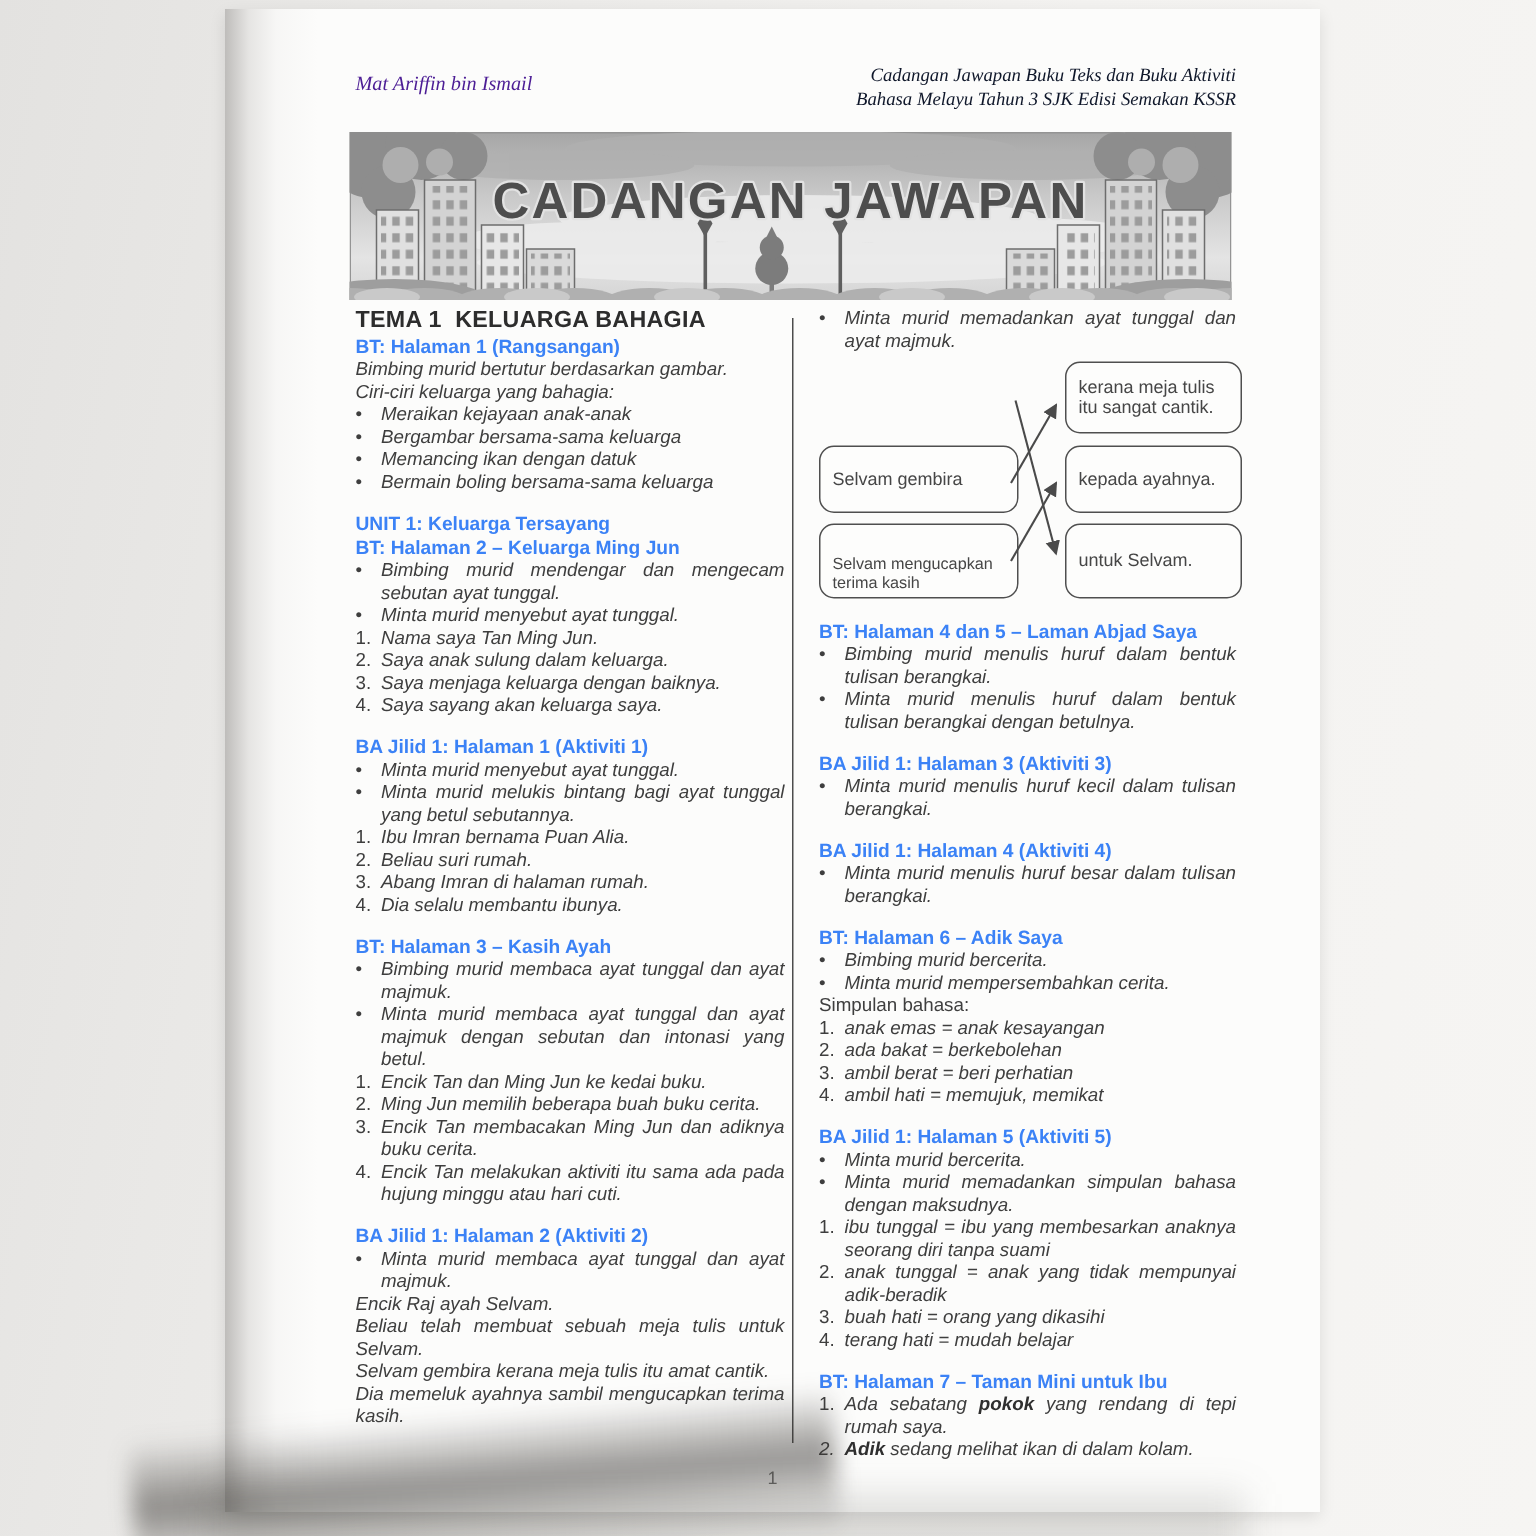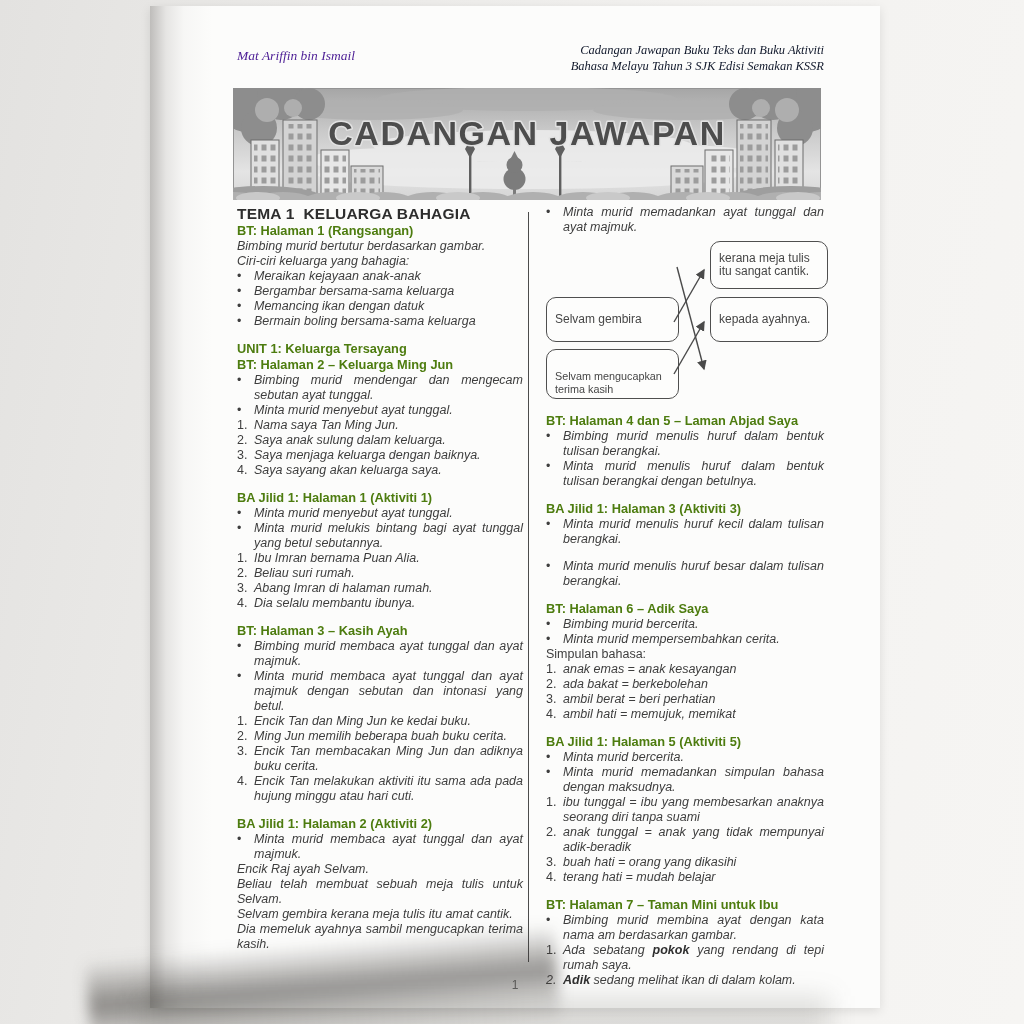--- a/index.html
+++ b/index.html
@@ -24,21 +24,21 @@
   .banner{position:absolute;left:83px;top:82px;width:588px;height:112px;}
   .banner svg{display:block;width:100%;height:100%;}
 
   .divider{position:absolute;left:378px;top:206px;width:1.2px;height:750px;background:#4c4c4c;}
 
   .col{position:absolute;top:199px;color:#3e3e3e;font-size:12.5px;line-height:15px;}
   .col-left{left:87px;width:286px;}
   .col-right{left:396px;width:278px;}
   section{margin-bottom:12px;}
   .h1{font-size:15.5px;line-height:18px;font-weight:bold;color:#2d2d2d;white-space:pre-wrap;letter-spacing:.2px;}
-  .h2{font-size:12.8px;line-height:16px;font-weight:bold;color:#4d7c0f;}
+  .h2{font-size:12.8px;line-height:16px;font-weight:bold;color:#3b82f6;}
   .t{display:block;}
   .just{text-align:justify;font-style:italic;}
   .li{display:flex;}
   .li .m{flex:none;width:17px;}
   .it{font-style:italic;}
   b{color:#2f2f2f;}
 
   .diagram{position:relative;width:278px;height:160px;margin:6px 0 12px 0;}
   .mbox{position:absolute;box-sizing:border-box;border:1.5px solid #4f4f4f;border-radius:10px;
     display:flex;align-items:center;padding:3px 8px;font-size:12px;line-height:13.5px;color:#464646;background:rgba(255,255,255,.3);}
@@ -304,20 +304,23 @@
           </div>
         <div class="mbox bl r3 small">
             <span>Selvam mengucapkan terima kasih</span>
           </div>
         <div class="mbox br r1">
             <span>kerana meja tulis itu sangat cantik.</span>
           </div>
         <div class="mbox br r2">
             <span>kepada ayahnya.</span>
           </div>
+        <div class="mbox br r3">
+            <span>untuk Selvam.</span>
+          </div>
         <svg class="arrows" viewBox="0 0 278 160">
           <defs>
             <marker id="ah" markerWidth="8" markerHeight="8" refX="6" refY="3.5" orient="auto">
               <path d="M0,0 L7,3.5 L0,7 Z" fill="#4a4a4a"></path>
             </marker>
           </defs>
           <line x1="131" y1="26" x2="158" y2="128" stroke="#4a4a4a" stroke-width="1.4" marker-end="url(#ah)"></line>
           <line x1="128" y1="81" x2="158" y2="29" stroke="#4a4a4a" stroke-width="1.4" marker-end="url(#ah)"></line>
           <line x1="128" y1="133" x2="158" y2="81" stroke="#4a4a4a" stroke-width="1.4" marker-end="url(#ah)"></line>
         </svg>
@@ -337,20 +340,21 @@
 
       <section>
         <div class="h2">BA Jilid 1: Halaman 3 (Aktiviti 3)</div>
         <div class="li">
             <span class="m">•</span>
             <span class="t just">Minta murid menulis huruf kecil dalam tulisan berangkai.</span>
           </div>
       </section>
 
       <section>
+        <div class="h2">BA Jilid 1: Halaman 4 (Aktiviti 4)</div>
         <div class="li">
             <span class="m">•</span>
             <span class="t just">Minta murid menulis huruf besar dalam tulisan berangkai.</span>
           </div>
       </section>
 
       <section>
         <div class="h2">BT: Halaman 6 – Adik Saya</div>
         <div class="li">
             <span class="m">•</span>
@@ -402,24 +406,20 @@
             <span class="t just">buah hati = orang yang dikasihi</span>
           </div>
         <div class="li">
             <span class="m">4.</span>
             <span class="t just">terang hati = mudah belajar</span>
           </div>
       </section>
 
       <section>
         <div class="h2">BT: Halaman 7 – Taman Mini untuk Ibu</div>
-        <div class="li">
-            <span class="m">•</span>
-            <span class="t just">Bimbing murid membina ayat dengan kata nama am berdasarkan gambar.</span>
-          </div>
         <div class="li">
           <span class="m">1.</span>
           <span class="t just"><span>Ada sebatang </span><b>pokok</b><span> yang rendang di tepi rumah saya.</span></span>
         </div>
         <div class="li">
           <span class="m it">2.</span>
           <span class="t just it"><b>Adik</b><span> sedang melihat ikan di dalam kolam.</span></span>
         </div>
       </section>
     </div>

